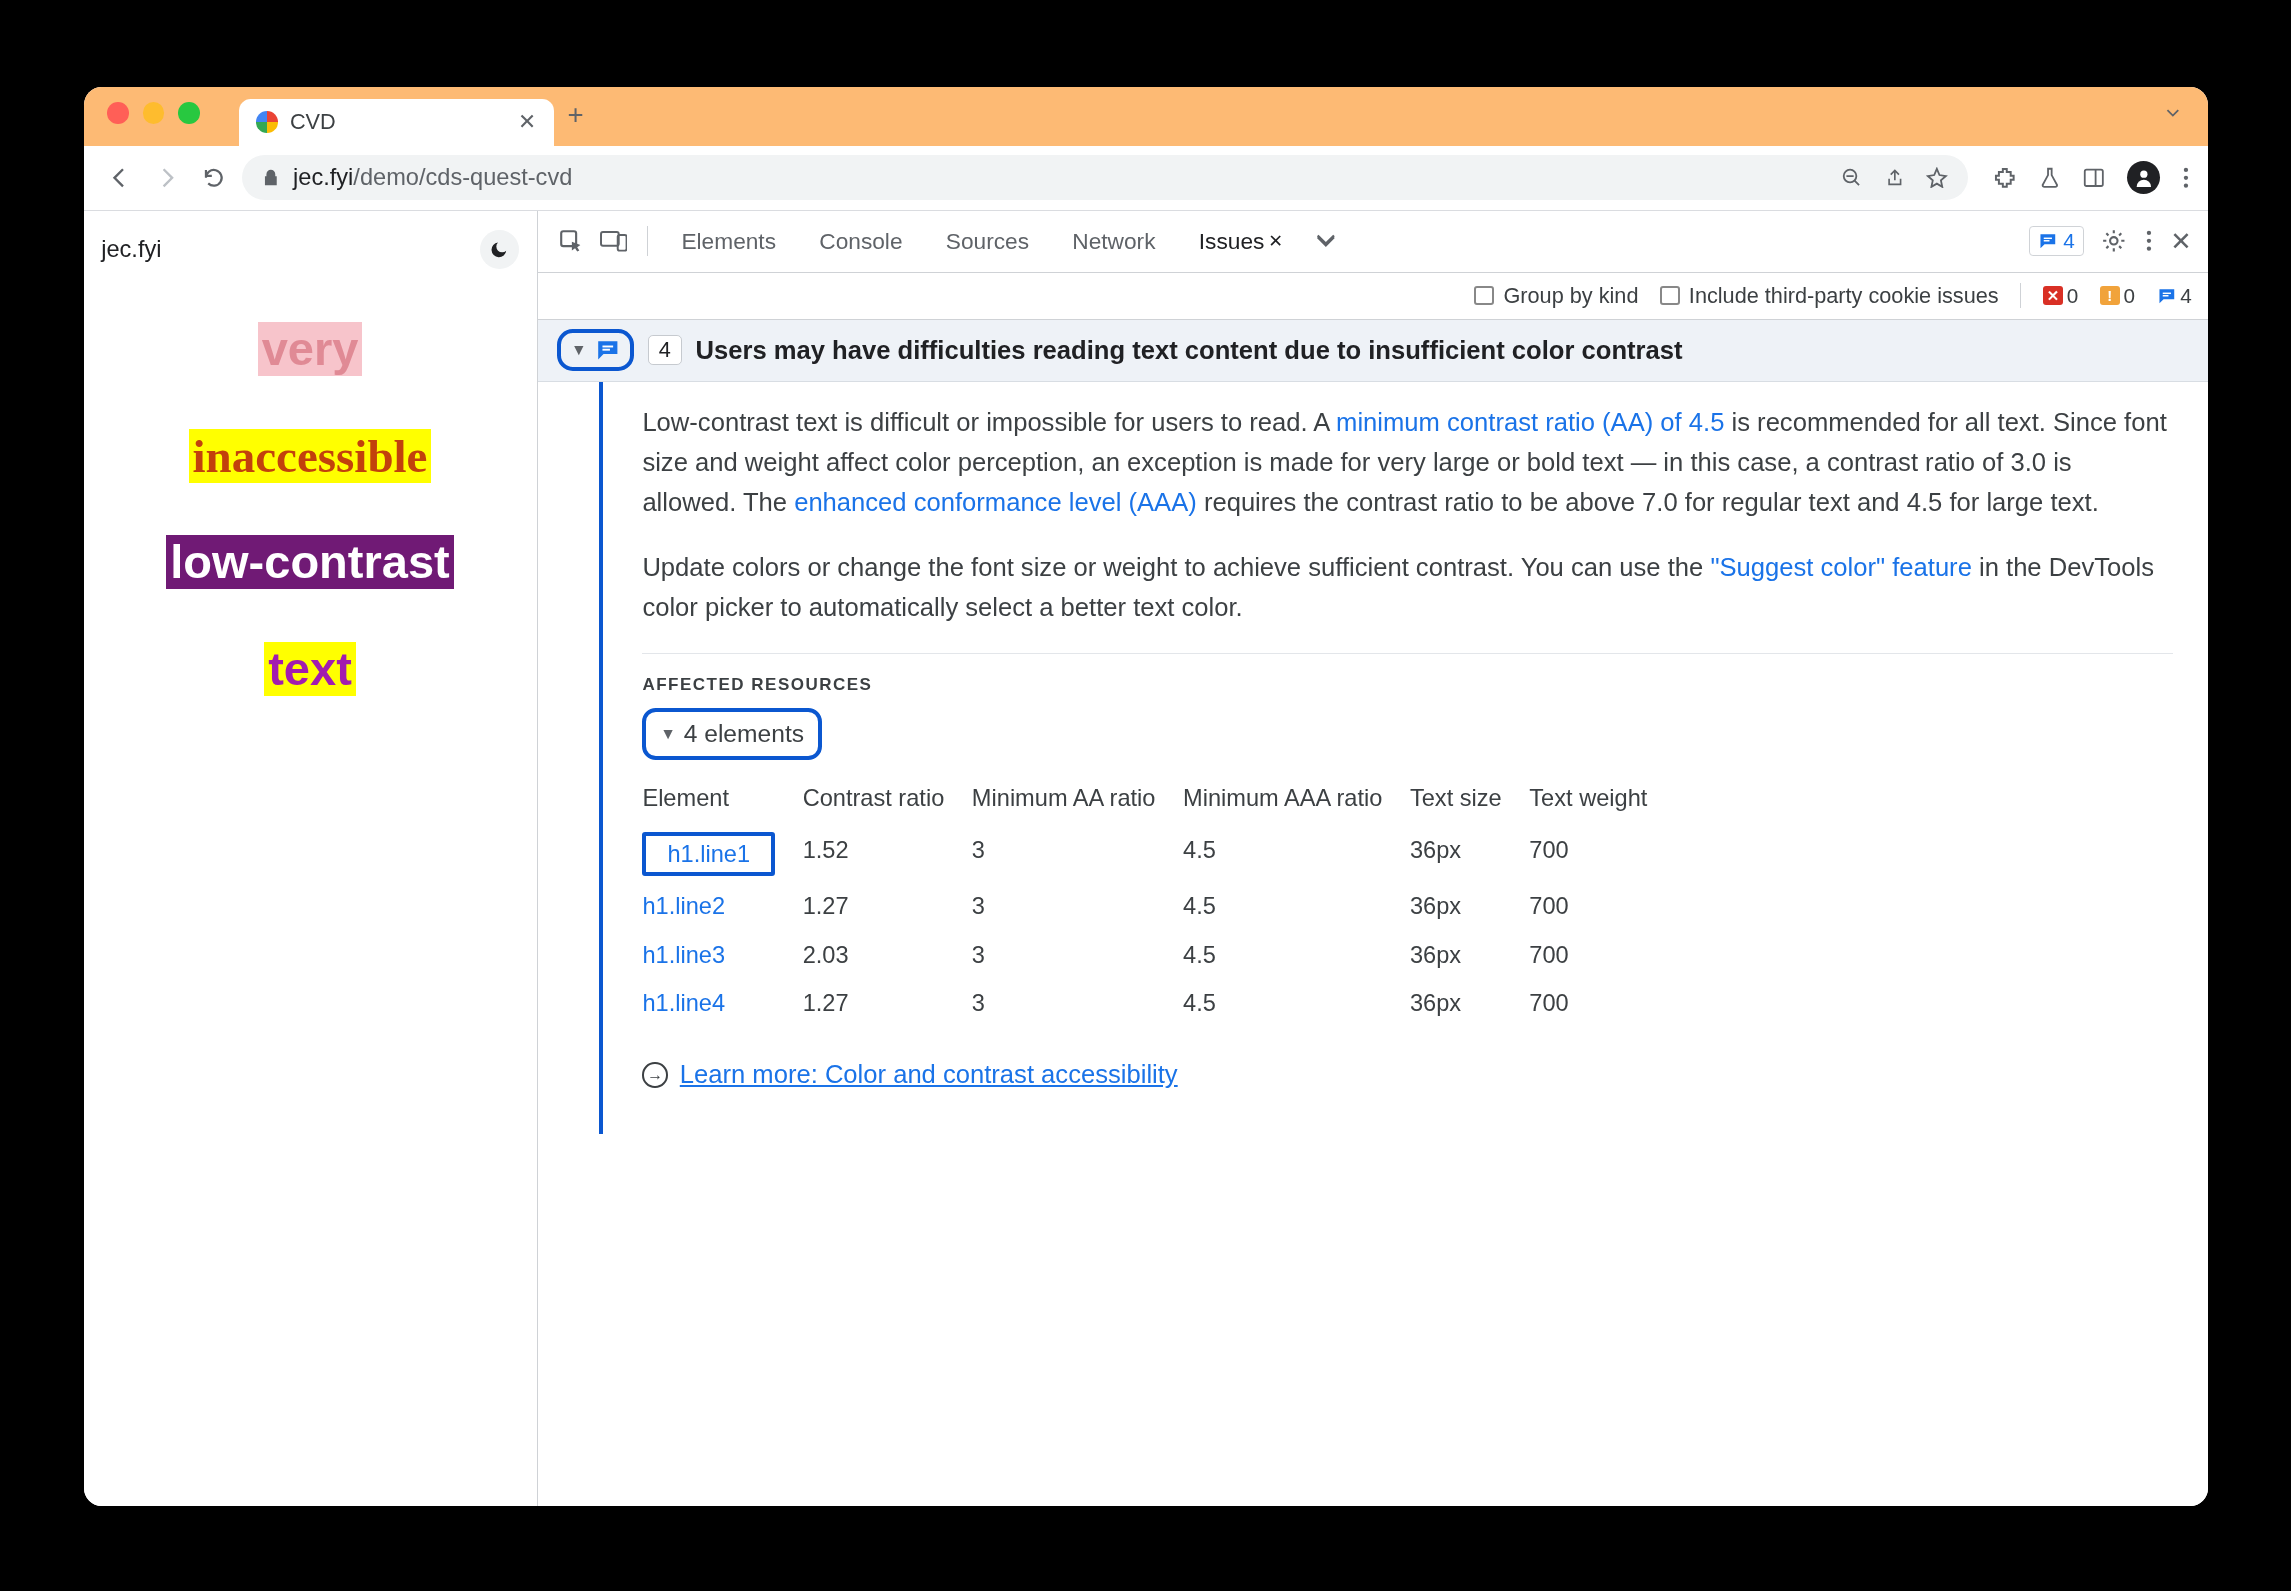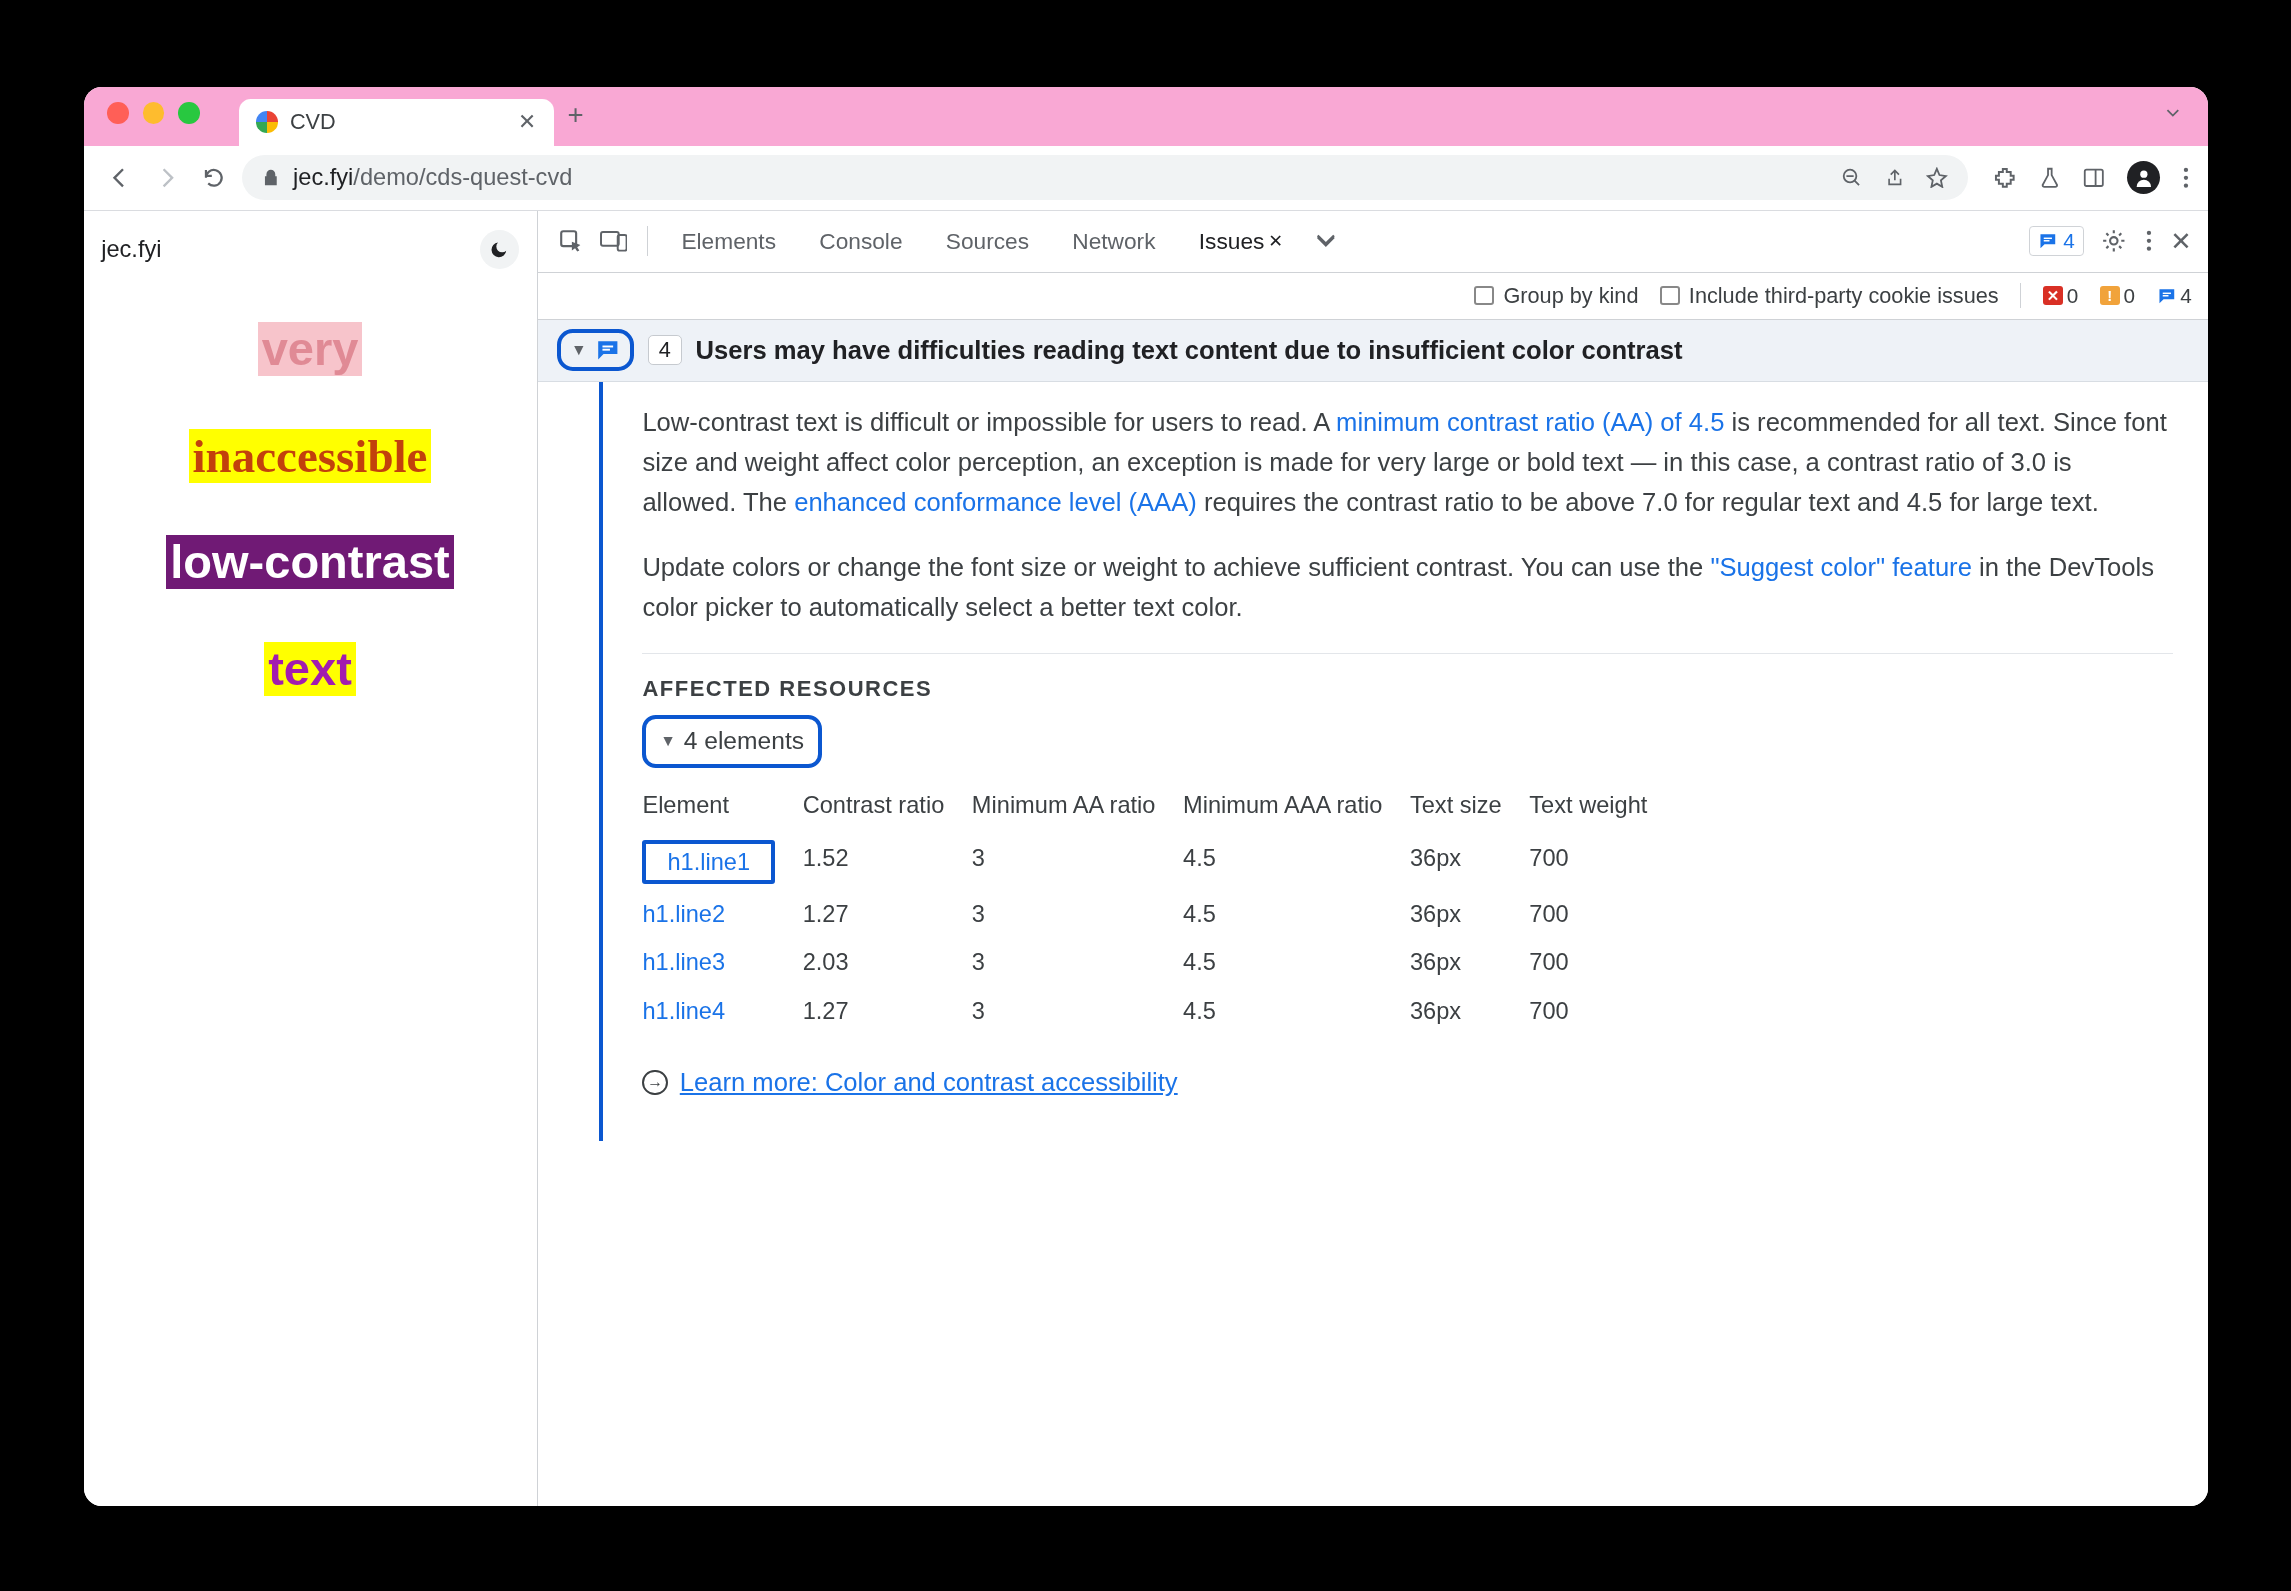--- a/index.html
+++ b/index.html
@@ -18,21 +18,21 @@
     background: #fff;
     border-radius: 17.7px;
     box-shadow: 0 29.6px 79px rgba(0,0,0,.5);
     overflow: hidden;
     display: flex;
     flex-direction: column;
   }
   
   .titlebar {
     height: 59px;
-    background: #f9a8d4;
+    background: #fdba74;
     display: flex;
     align-items: flex-end;
     padding-left: 23.6px;
   }
   .traffic { display:flex; gap:13.8px; align-self:center; margin-right: 39px; margin-bottom: 5.9px;}
   .dot { width:21.7px; height:21.7px; border-radius:50%; }
   .red{background:#ff5f57;} .yellow{background:#febc2e;} .green{background:#28c840;}
   .tab {
     height: 47px; background:#fff; border-radius: 11.8px 11.8px 0 0;
     display:flex; align-items:center; padding: 0 17.7px; gap:11.8px;
@@ -114,21 +114,21 @@
   }
   .tri{ font-size:15.8px; color:#5f6368;}
   .chat-icon{ color:#1a73e8; font-size:27.6px;}
   .count-box{ border:1px solid #c6cacf; border-radius:4.9px; padding:1px 9.9px; font-size:21.7px; font-weight:400; background:#fff;}
 
   .issue-body{ display:flex; }
   .blue-rule{ width:4.9px; background:#0b57d0; margin-left:61px; }
   .issue-content{ flex:1; padding: 21.7px 35px 39px 39px; font-size:25.6px; color:#3c4043; line-height:1.55;}
   .issue-content a{ color:#1a73e8; text-decoration:none; }
   .issue-content p{ margin-bottom: 25.6px; }
-  .aff-label{ font-size:22px; letter-spacing:1.5px; font-weight:600; color:#3c4043; margin: 13.8px 0 9.9px; border-top:1px solid #e3e6ea; padding-top:17.7px;}
+  .aff-label{ font-size:17px; letter-spacing:1.5px; font-weight:600; color:#3c4043; margin: 13.8px 0 9.9px; border-top:1px solid #e3e6ea; padding-top:17.7px;}
   .elements-chip{
     display:inline-flex; align-items:center; gap:7.9px;
     border:4.9px solid #0b57d0; border-radius:13.8px; padding:3px 13.8px;
     font-size:24.6px; margin-bottom: 13.8px;
   }
   table.aff{ border-collapse:collapse; font-size:23.6px; color:#3c4043; }
   table.aff th{ text-align:left; font-weight:400; padding: 5.9px 27.6px 9.9px 0;}
   table.aff td{ padding: 5.9px 27.6px 5.9px 0; vertical-align: top;}
   .elem-link{ color:#1a73e8; text-decoration:underline; }
   .elem-box{ border:4.9px solid #0b57d0; border-radius:3px; padding:0 21px; display:inline-block;}

